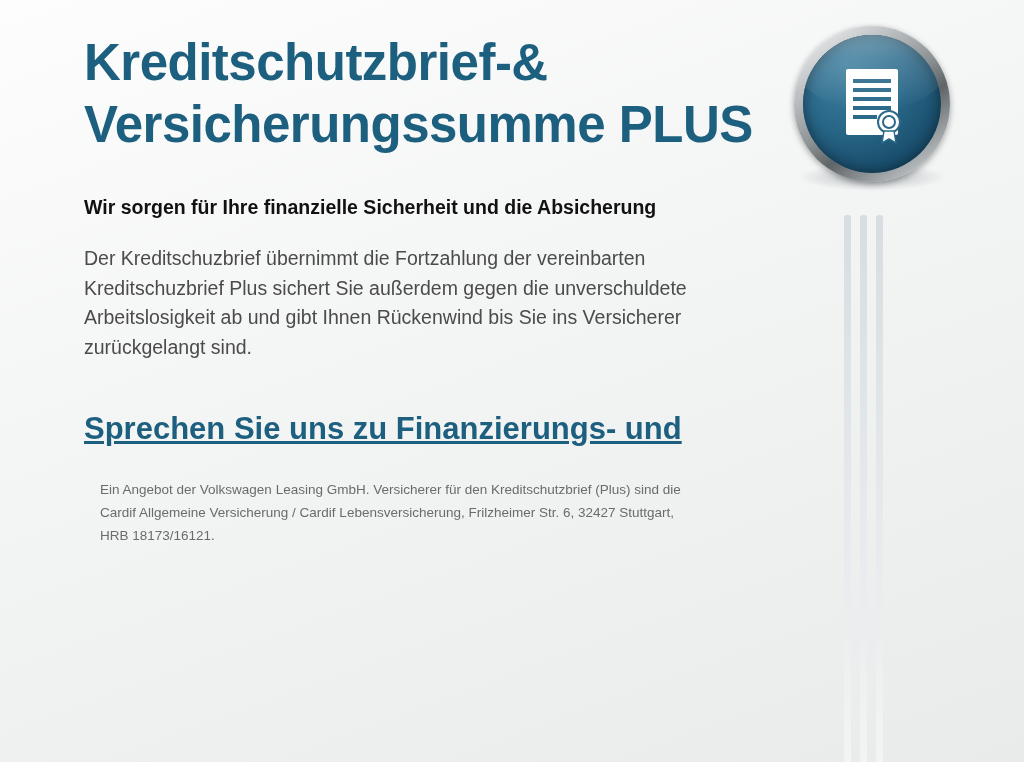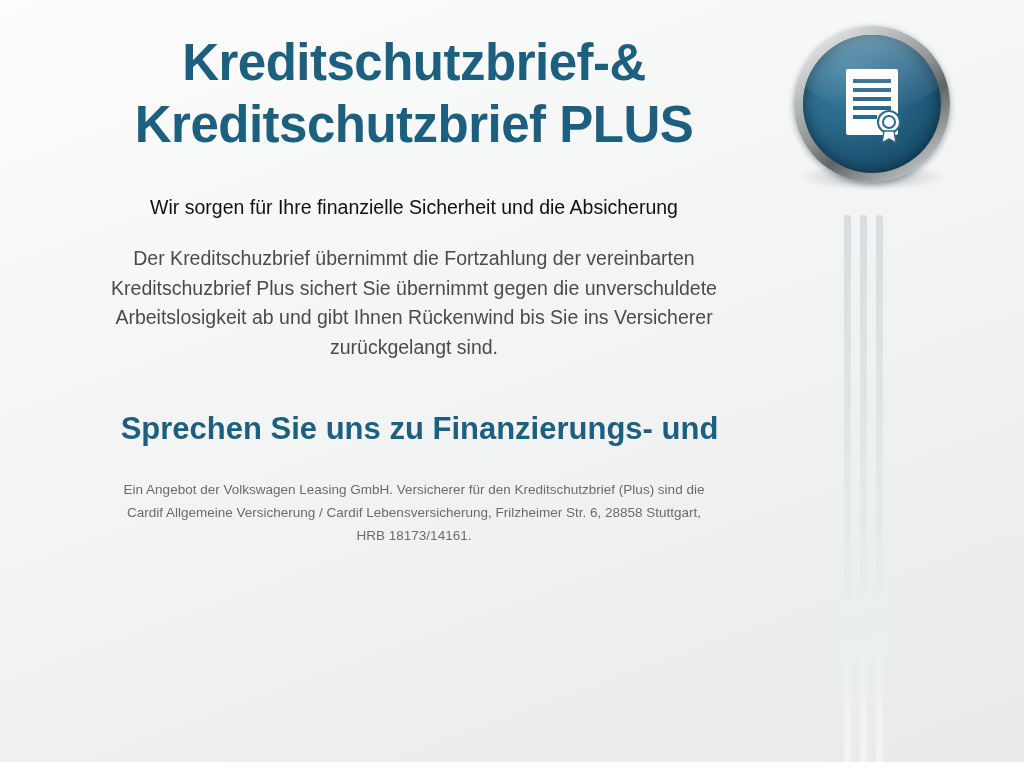--- a/index.html
+++ b/index.html
@@ -13,21 +13,20 @@
     background: #ffffff;
     font-family: "Liberation Sans", sans-serif;
   }
 
   .slide {
     position: relative;
     width: 1024px;
     height: 768px;
     background: linear-gradient(160deg, #fdfdfd 0%, #f3f4f4 45%, #e9eaea 100%);
     box-sizing: border-box;
-    text-align: center;
   }
 
   
   .content {
     position: absolute;
     left: 84px;
     top: 32px;
     width: 660px;
   }
 
@@ -40,60 +39,62 @@
     margin: 0;
   }
   .title .line {
     display: block;
     white-space: nowrap;
   }
 
   .subtitle {
     margin: 38px 0 0 0;
     color: #111111;
-    font-weight: normal;
+    font-weight: bold;
     font-size: 19.5px;
     line-height: 1.42;
   }
   .subtitle .line {
     display: block;
   }
 
   .body-text {
     margin: 22px 0 0 0;
     color: #4b4b4b;
     font-size: 19.5px;
     line-height: 1.52;
   }
   .body-text .line {
     display: block;
     white-space: nowrap;
   }
 
   .cta {
-    margin: 46px 0 0 11px;
+    margin: 46px 0 0 0;
     color: #1d5f7f;
     font-weight: bold;
     font-size: 31px;
     line-height: 1.32;
+    text-decoration: underline;
   }
   .cta .line {
     display: block;
     white-space: nowrap;
   }
 
   .legal {
     margin: 28px 0 0 0;
     color: #6b6b6b;
     font-size: 13.5px;
     line-height: 1.72;
   }
   .legal .line {
     display: block;
     white-space: nowrap;
+    margin-left: 16px;
   }
 
   
   .stripes {
     position: absolute;
     left: 840px;
     top: 215px;
     width: 60px;
     height: 553px;
   }
@@ -186,42 +187,42 @@
 </style>
 </head>
 <body>
 
 <div class="slide">
 
   <div class="content">
 
     <h1 class="title">
       <span class="line">Kreditschutzbrief-&amp;</span>
-      <span class="line">Kreditschutzbrief PLUS</span>
+      <span class="line">Versicherungssumme PLUS</span>
     </h1>
 
     <div class="subtitle">
       <span class="line">Wir sorgen für Ihre finanzielle Sicherheit und die Absicherung</span>
     </div>
 
     <div class="body-text">
       <span class="line">Der Kreditschuzbrief übernimmt die Fortzahlung der vereinbarten</span>
-      <span class="line">Kreditschuzbrief Plus sichert Sie übernimmt gegen die unverschuldete</span>
+      <span class="line">Kreditschuzbrief Plus sichert Sie außerdem gegen die unverschuldete</span>
       <span class="line">Arbeitslosigkeit ab und gibt Ihnen Rückenwind bis Sie ins Versicherer</span>
       <span class="line">zurückgelangt sind.</span>
     </div>
 
     <div class="cta">
       <span class="line">Sprechen Sie uns zu Finanzierungs- und</span>
     </div>
 
     <div class="legal">
       <span class="line">Ein Angebot der Volkswagen Leasing GmbH. Versicherer für den Kreditschutzbrief (Plus) sind die</span>
-      <span class="line">Cardif Allgemeine Versicherung / Cardif Lebensversicherung, Frilzheimer Str. 6, 28858 Stuttgart,</span>
-      <span class="line">HRB 18173/14161.</span>
+      <span class="line">Cardif Allgemeine Versicherung / Cardif Lebensversicherung, Frilzheimer Str. 6, 32427 Stuttgart,</span>
+      <span class="line">HRB 18173/16121.</span>
     </div>
 
   </div>
 
   <div class="stripes">
     <div class="stripe s1"></div>
     <div class="stripe s2"></div>
     <div class="stripe s3"></div>
   </div>
 

